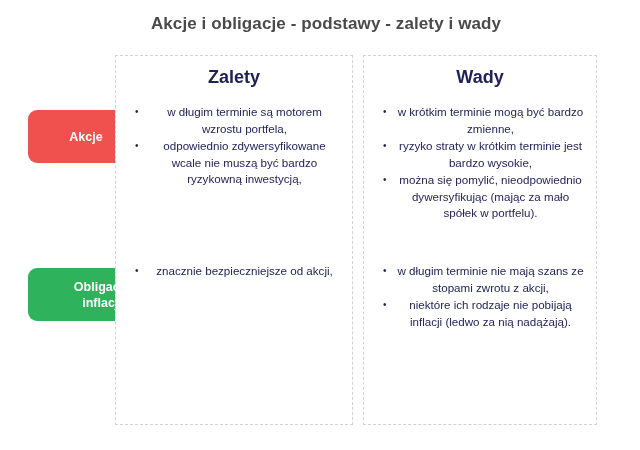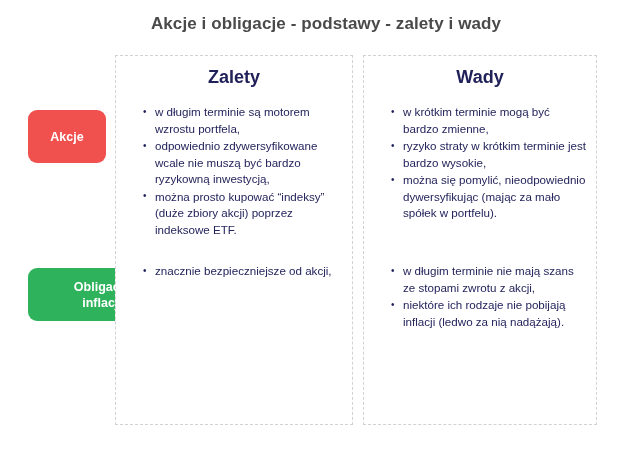--- a/index.html
+++ b/index.html
@@ -49,25 +49,26 @@
     width: 100%;
     text-align: center;
     font-size: 18px;
     font-weight: 700;
     color: #21215a;
   }
 
   
   .bullet-group {
     position: absolute;
-    left: 26px;
+    left: 18px;
     right: 10px;
     margin: 0;
     padding: 0;
     list-style: none;
+    text-align: center;
   }
   #panel-zalety .group-stocks { top: 48px; }
   #panel-zalety .group-bonds  { top: 207px; }
   #panel-wady   .group-stocks { top: 48px; }
   #panel-wady   .group-bonds  { top: 207px; }
 
   .bullet-item {
     position: relative;
     padding-left: 13px;
     margin: 0 0 1px 0;
@@ -97,20 +98,21 @@
     text-align: center;
     color: #ffffff;
     font-weight: 700;
     font-size: 12.5px;
     line-height: 16px;
   }
   #badge-akcje {
     top: 110px;
     height: 53px;
     background: #f0514e;
+    padding-left: 19px;
   }
   #badge-obligacje {
     top: 268px;
     height: 53px;
     background: #2eb35c;
     padding-left: 35px;
   }
   .badge-line { display: block; }
 </style>
 </head>
@@ -129,21 +131,20 @@
   </span>
 </div>
 
 <div id="panel-zalety" class="panel">
 
   <div class="panel-heading">Zalety</div>
 
   <ul class="bullet-group group-stocks">
     <li class="bullet-item">w długim terminie są motorem wzrostu portfela,</li>
     <li class="bullet-item">odpowiednio zdywersyfikowane wcale nie muszą być bardzo ryzykowną inwestycją,</li>
-    <li class="bullet-item">można prosto kupować “indeksy” (duże zbiory akcji) poprzez indeksowe ETF.</li>
   </ul>
 
   <ul class="bullet-group group-bonds">
     <li class="bullet-item">znacznie bezpieczniejsze od akcji,</li>
   </ul>
 </div>
 
 <div id="panel-wady" class="panel">
 
   <div class="panel-heading">Wady</div>

